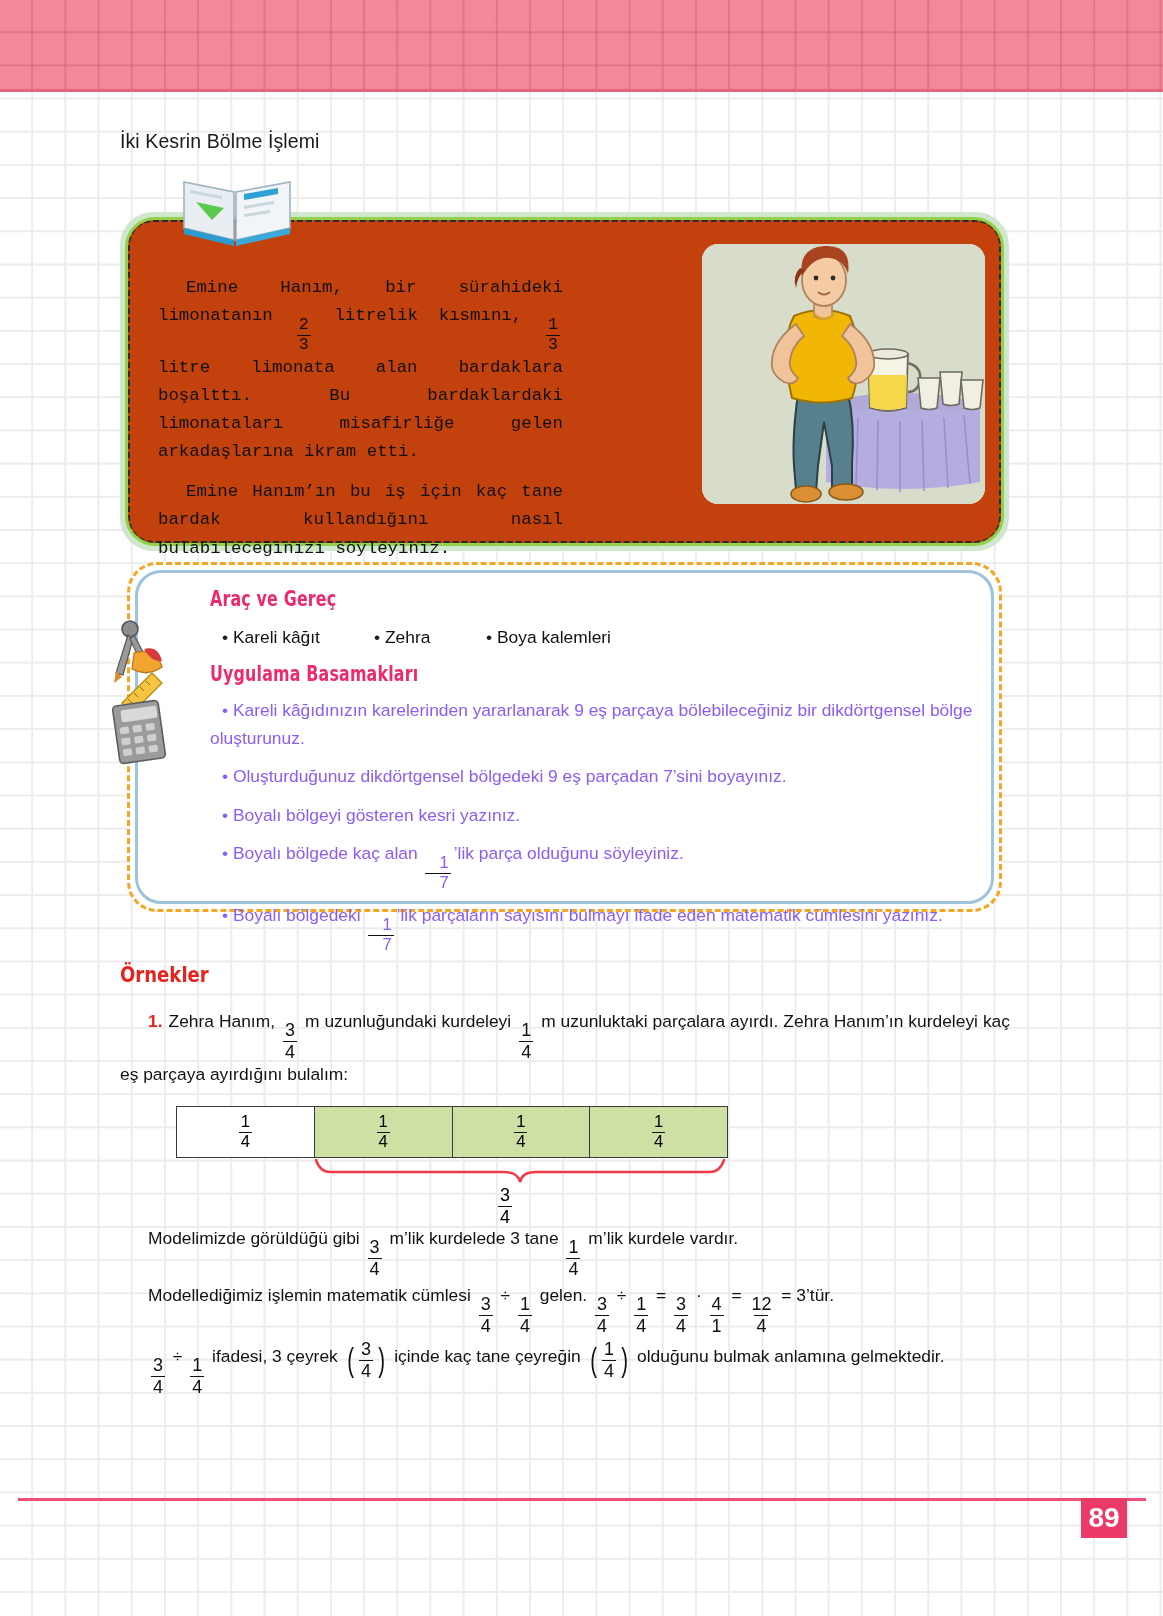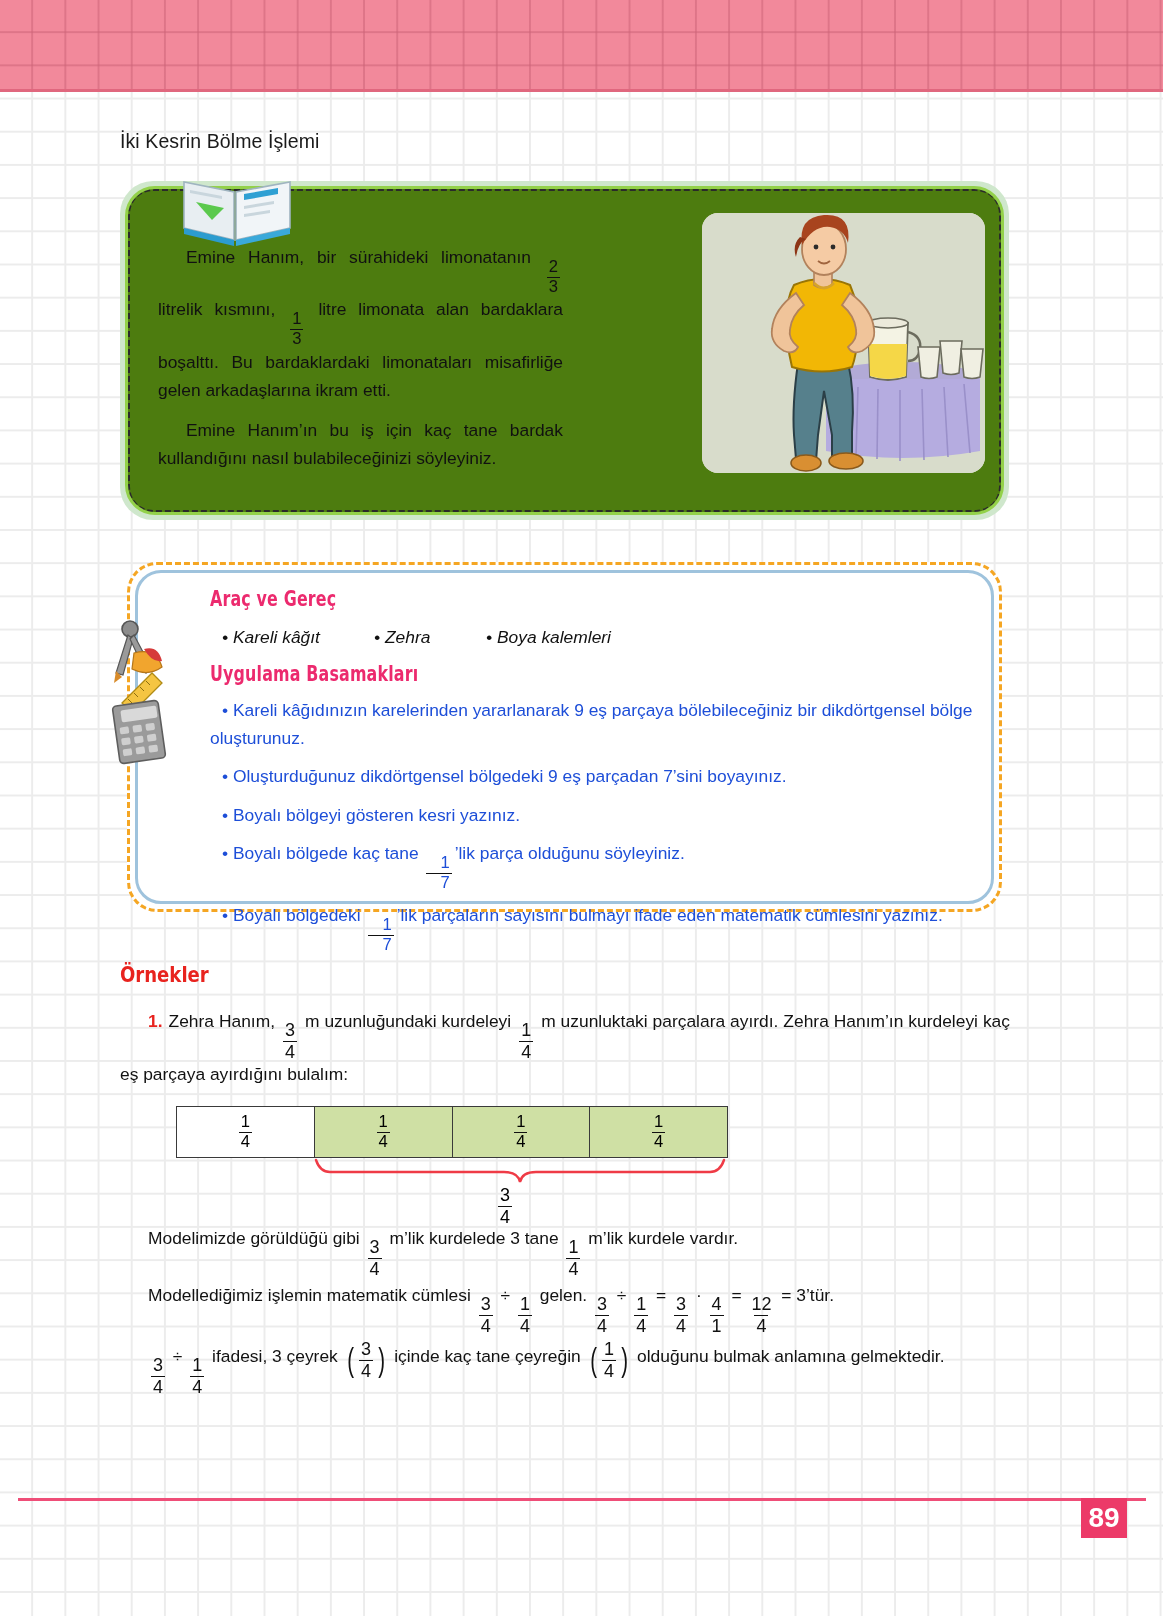--- a/index.html
+++ b/index.html
@@ -63,27 +63,28 @@
     left: 120px; top: 130px;
     font-size: 19.5px;
     font-weight: normal;
     color: #1a1a1a;
     letter-spacing: .1px;
   }
 
   
   .story-box {
     position: absolute;
-    left: 127px; top: 188px;
+    left: 127px; top: 219px;
     width: 875px; height: 325px;
-    background: #4d7c0f;
+    background: #c2410c;
     border: 3px dashed #2a2a2a;
     border-radius: 26px;
     box-shadow: 0 0 0 7px #cfe7cc;
     z-index: 4;
+    font-family: Liberation Mono, monospace;
   }
   .story-box::before {
     content: "";
     position: absolute;
     left: -5px; top: -5px; right: -5px; bottom: -5px;
     border: 3px solid #93d14a;
     border-radius: 30px;
     pointer-events: none;
   }
 
@@ -166,31 +167,30 @@
     transform-origin: left center;
   }
 
   .materials {
     display: flex;
     gap: 0;
     font-size: 17.4px;
     color: #111;
     margin-top: 16px;
     margin-left: 12px;
-    font-style: italic;
   }
   .materials span { display: inline-block; }
   .materials .m1 { width: 152px; }
   .materials .m2 { width: 112px; }
 
   .steps { margin-top: 10px; }
   .step {
     font-size: 17.4px;
     line-height: 1.58;
-    color: #1d4ed8;
+    color: #8b5cf6;
     margin-top: 11px;
     text-indent: 12px;
   }
 
   
   .ex-heading {
     position: absolute;
     left: 120px; top: 963px;
     font-size: 21px;
   }
@@ -428,21 +428,21 @@
         <div class="step">
           <span>• Kareli kâğıdınızın karelerinden yararlanarak 9 eş parçaya bölebileceğiniz bir dikdörtgensel bölge oluşturunuz.</span>
         </div>
         <div class="step">
           <span>• Oluşturduğunuz dikdörtgensel bölgedeki 9 eş parçadan 7’sini boyayınız.</span>
         </div>
         <div class="step">
           <span>• Boyalı bölgeyi gösteren kesri yazınız.</span>
         </div>
         <div class="step">
-          <span>• Boyalı bölgede kaç tane</span>
+          <span>• Boyalı bölgede kaç alan</span>
           <span class="frac">
             <span class="num">1</span>
             <span class="den">7</span>
           </span><span>’lik parça olduğunu söyleyiniz.</span>
         </div>
         <div class="step">
           <span>• Boyalı bölgedeki</span>
           <span class="frac">
             <span class="num">1</span>
             <span class="den">7</span>

